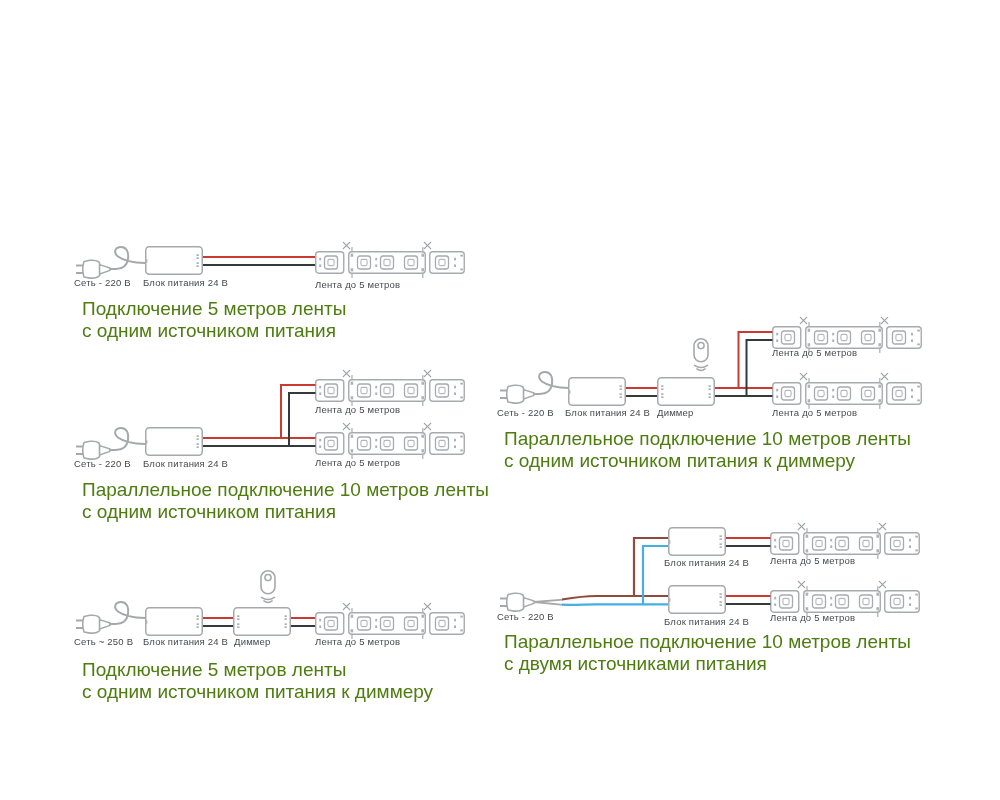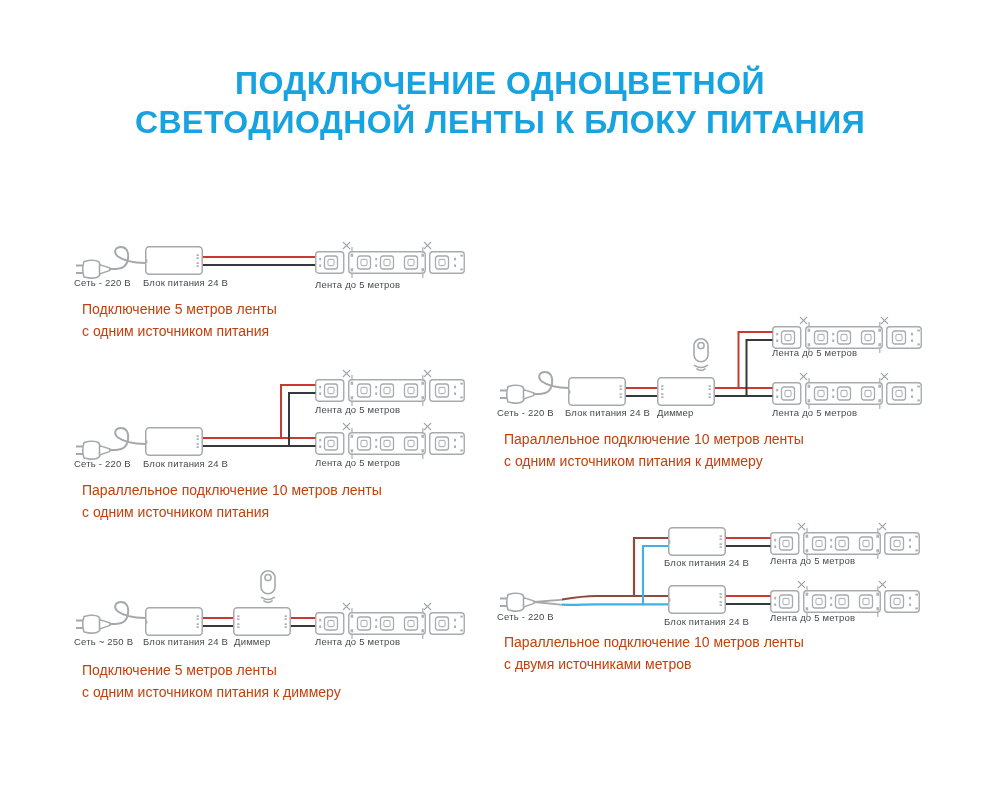--- a/index.html
+++ b/index.html
@@ -2,31 +2,27 @@
 <html><head>
 <meta charset="utf-8">
 <style>
   html,body{margin:0;padding:0;background:#ffffff;}
   .page{position:relative;width:1000px;height:800px;background:#ffffff;overflow:hidden;
         font-family:"Liberation Sans","DejaVu Sans",sans-serif;}
   .page-title{position:absolute;left:0;top:64px;width:1000px;text-align:center;
         color:#17a3e0;font-weight:bold;font-size:32px;line-height:39px;letter-spacing:.5px;}
   svg.art{position:absolute;left:0;top:0;}
   .lbl{position:absolute;font-size:9.5px;letter-spacing:.2px;color:#46494d;white-space:nowrap;}
-  .cap{position:absolute;font-size:14px;font-weight:500;line-height:22px;color:#c2410c;white-space:nowrap;}
+  .cap{position:absolute;font-size:19px;font-weight:500;line-height:22px;color:#4d7c0f;white-space:nowrap;}
 </style>
 </head>
 <body>
 
 <div class="page">
 
-  <div class="page-title">
-    <div>ПОДКЛЮЧЕНИЕ ОДНОЦВЕТНОЙ</div>
-    <div>СВЕТОДИОДНОЙ ЛЕНТЫ К БЛОКУ ПИТАНИЯ</div>
-  </div>
 
   <svg class="art" width="1000" height="800" viewBox="0 0 1000 800">
     <defs>
 
       <g id="g-led">
         <rect x="0" y="0" width="13" height="13" rx="2.5" fill="#ffffff" stroke="#a8abae" stroke-width="1.3"></rect>
         <rect x="3.4" y="3.4" width="6.2" height="6.2" rx="1.6" fill="#ffffff" stroke="#b4b7ba" stroke-width="1.1"></rect>
       </g>
 
       <g id="g-x" stroke="#9ba0a4" stroke-width="1.2" stroke-linecap="round">
@@ -238,16 +234,16 @@
     <div>с одним источником питания к диммеру</div>
   </div>
 
   <div class="lbl" style="left:770px;top:555px">Лента до 5 метров</div>
   <div class="lbl" style="left:664px;top:557px">Блок питания 24 В</div>
   <div class="lbl" style="left:497px;top:611px">Сеть - 220 В</div>
   <div class="lbl" style="left:770px;top:612px">Лента до 5 метров</div>
   <div class="lbl" style="left:664px;top:616px">Блок питания 24 В</div>
   <div class="cap" style="left:504px;top:631px">
     <div>Параллельное подключение 10 метров ленты</div>
-    <div>с двумя источниками метров</div>
+    <div>с двумя источниками питания</div>
   </div>
 
 </div>
 
 </body></html>

